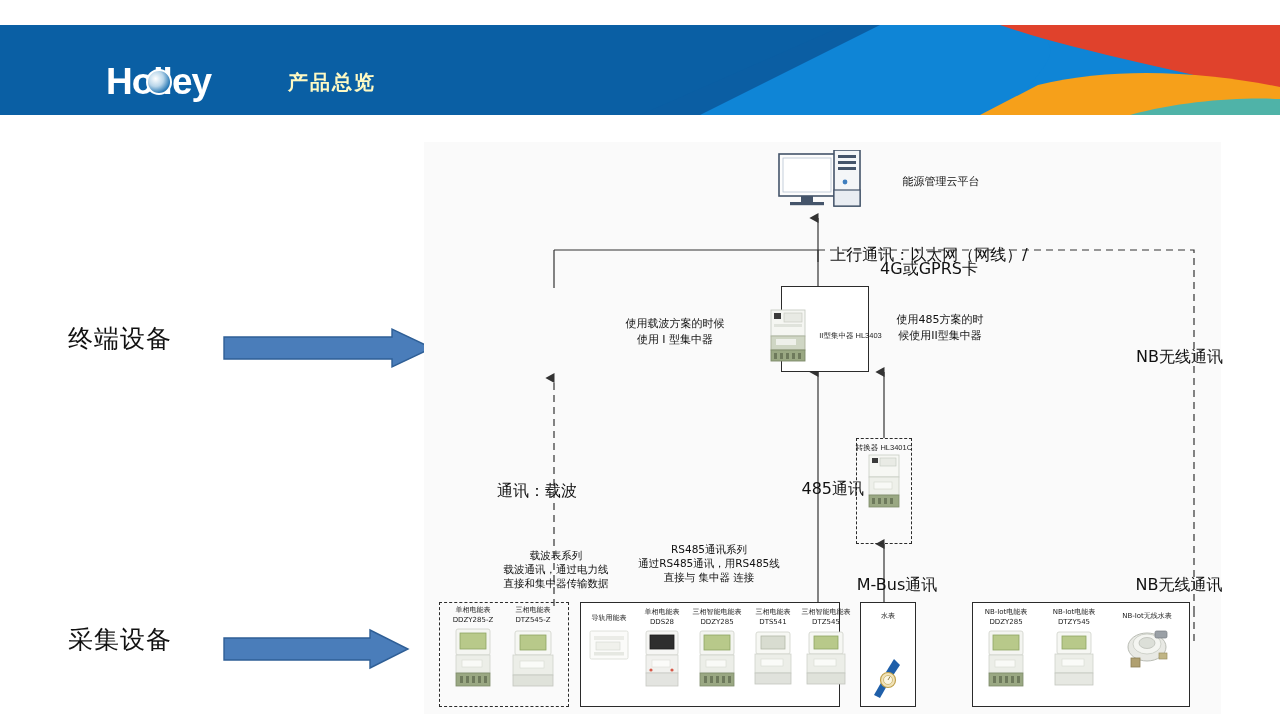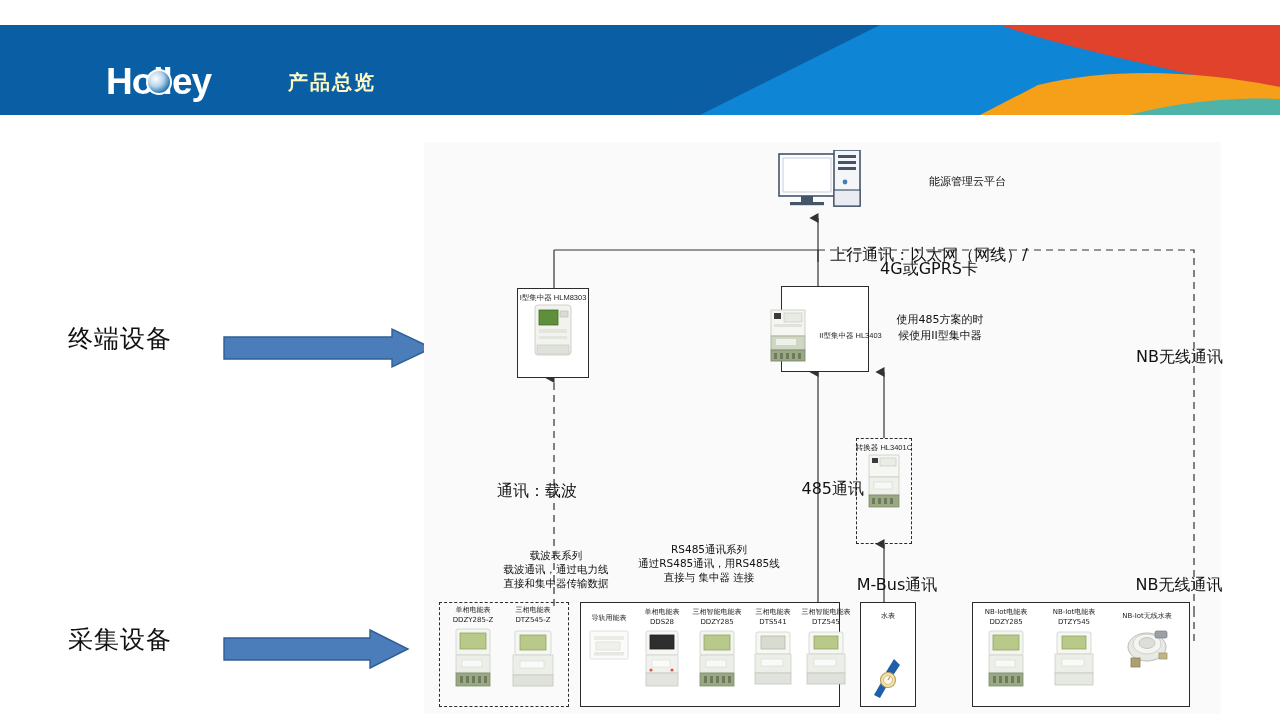--- a/index.html
+++ b/index.html
@@ -181,37 +181,27 @@
         <rect x="27" y="46" width="12" height="6" fill="#44546a"></rect>
         <rect x="16" y="52" width="34" height="3.2" fill="#44546a"></rect>
         <rect x="60" y="0" width="26" height="56" fill="#f4f6f8" stroke="#44546a" stroke-width="1.6"></rect>
         <rect x="64" y="5" width="18" height="3" fill="#44546a"></rect>
         <rect x="64" y="11" width="18" height="3" fill="#44546a"></rect>
         <rect x="64" y="17" width="18" height="3" fill="#44546a"></rect>
         <circle cx="71" cy="32" r="2.4" fill="#3f7fbf"></circle>
         <rect x="60" y="40" width="26" height="16" fill="#e9edf2" stroke="#44546a" stroke-width="1.2"></rect>
       </svg>
     </div>
-    <div class="note" style="left:452px; top:32px; width:130px; text-align:right;">能源管理云平台</div>
+    <div class="note" style="left:452px; top:32px; width:130px; text-align:center;">能源管理云平台</div>
 
     <div class="conn-label" style="left:390px; top:106px; width:230px;">上行通讯：以太网（网线）/
 4G或GPRS卡</div>
 
-    <div class="node" style="left:93px; top:146px; width:72px; height:90px;">
-      <div class="node-cap">I型集中器
-HLM8303</div>
-      <svg width="44" height="58" viewBox="0 0 44 58">
-        <rect x="4" y="2" width="36" height="50" rx="3" fill="#f2f3ef" stroke="#cfd2cb" stroke-width="1"></rect>
-        <rect x="8" y="7" width="19" height="15" fill="#5f8f3c" stroke="#3f6b24" stroke-width="0.8"></rect>
-        <rect x="29" y="8" width="8" height="6" fill="#d9dcd4" stroke="#b9bcb4" stroke-width="0.6"></rect>
-        <rect x="8" y="26" width="28" height="4" fill="#e3e5df"></rect>
-        <rect x="8" y="33" width="28" height="3" fill="#e3e5df"></rect>
-        <rect x="6" y="42" width="32" height="9" fill="#dfe2da" stroke="#c2c6bd" stroke-width="0.6"></rect>
-      </svg>
-    </div>
+    <div class="note" style="left:176px; top:174px; width:150px;">使用载波方案的时候
+使用 I 型集中器</div>
 
     <div class="node" style="left:357px; top:144px; width:88px; height:86px; justify-content:center;">
       <div style="display:flex; align-items:center; gap:11px; margin-top:14px;">
         <svg width="40" height="56" viewBox="0 0 40 56">
           <rect x="3" y="2" width="34" height="26" fill="#f5f6f2" stroke="#c8ccc3" stroke-width="0.9"></rect>
           <rect x="6" y="5" width="7" height="6" fill="#3b3b3b"></rect>
           <rect x="16" y="5" width="18" height="9" fill="#e8eae4" stroke="#c3c7bd" stroke-width="0.6"></rect>
           <rect x="6" y="16" width="28" height="3" fill="#e0e3dc"></rect>
           <rect x="3" y="28" width="34" height="14" fill="#cfd6c4" stroke="#aab29c" stroke-width="0.9"></rect>
           <rect x="8" y="31" width="20" height="6" fill="#eef0ea"></rect>

